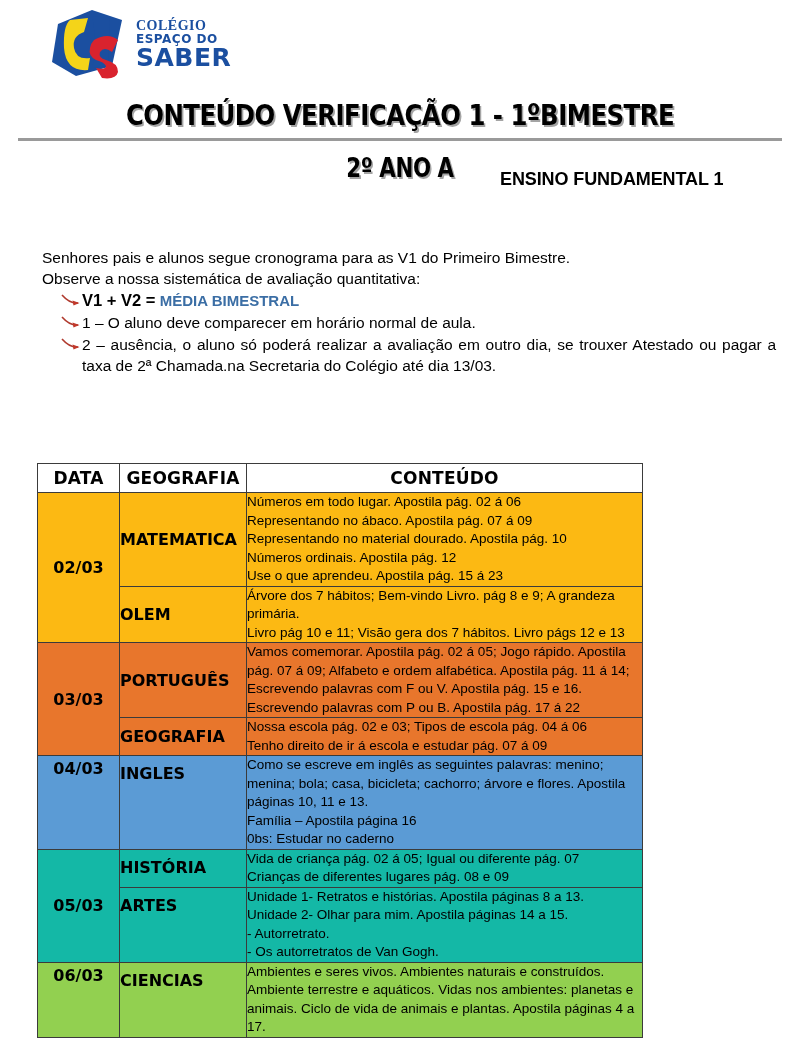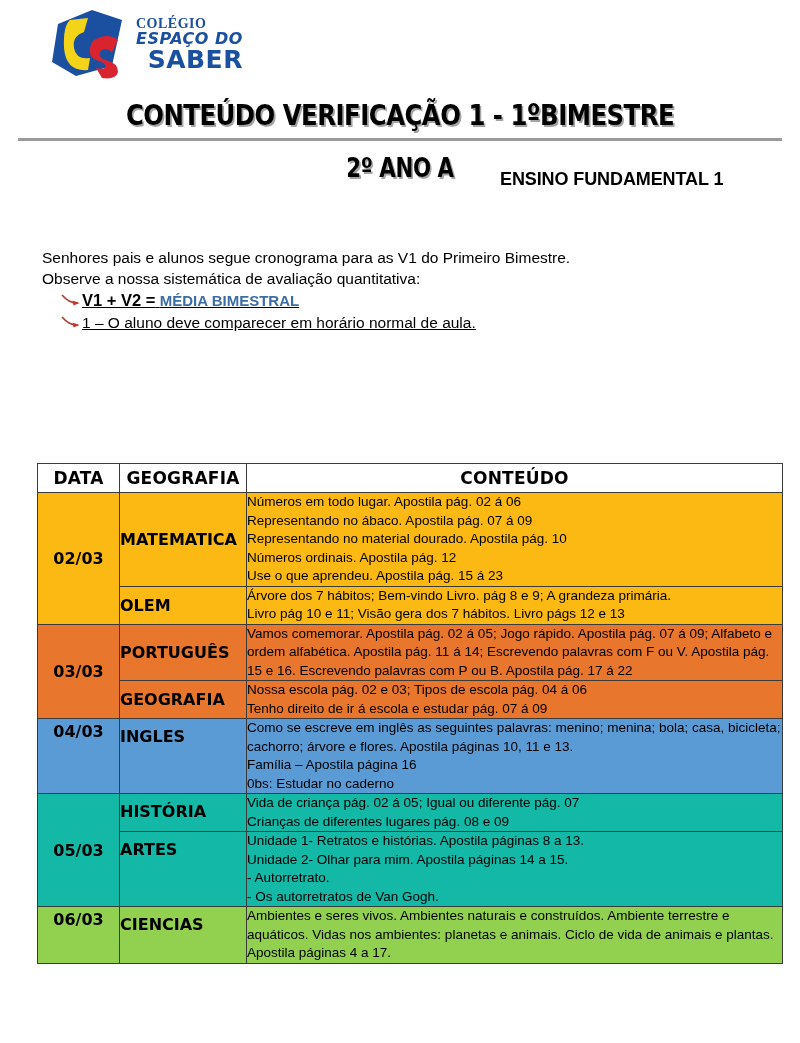--- a/index.html
+++ b/index.html
@@ -29,21 +29,21 @@
   .logo-mark { width: 84px; height: 76px; display: block; }
   .logo-text {
     margin-left: 4px;
     line-height: 1.0;
     color: #1b4fa0;
     font-family: "DejaVu Sans", sans-serif;
     font-weight: bold;
     letter-spacing: 0.5px;
   }
   .logo-l1 { font-size: 14px; font-family: Liberation Serif, serif; }
-  .logo-l2 { font-size: 16px; font-style: italic; }
+  .logo-l2 { font-size: 12px; }
   .logo-l3 { font-size: 25px; text-align: right; }
 
   
   .title-main {
     text-align: center;
     font-family: "DejaVu Sans", sans-serif;
     font-weight: bold;
     font-size: 29px;
     letter-spacing: -0.6px;
     transform: scaleX(0.84);
@@ -107,31 +107,31 @@
     display: flex;
     align-items: flex-start;
     margin-top: 1px;
   }
   .arrow {
     flex: 0 0 auto;
     width: 22px;
     height: 20px;
     margin-top: 1px;
   }
-  .bullet-body { flex: 1 1 auto; text-decoration: underline; }
+  .bullet-body { flex: 1 1 auto; }
   .b-strong { font-weight: bold; font-size: 16.5px; }
   .b-blue { color: #3b6ea5; font-weight: bold; font-size: 15px; }
   .justify-2 { text-align: justify; }
 
   
   table.sched {
     position: absolute;
     left: 37px;
     top: 463px;
-    width: 746px;
+    width: 606px;
     border-collapse: collapse;
     table-layout: fixed;
     font-family: "Liberation Sans", sans-serif;
   }
   table.sched th, table.sched td {
     border: 1px solid #3b3b3b;
     padding: 0;
     vertical-align: middle;
   }
   .col-data { width: 82px; }
@@ -220,20 +220,27 @@
       <span class="b-blue">MÉDIA BIMESTRAL</span>
     </div>
   </div>
   <div class="bullet-item">
     <svg class="arrow" viewBox="0 0 22 20">
       <path d="M2 4 Q10 13 18 12" stroke="#b03a2e" stroke-width="1.6" fill="none"></path>
       <polygon points="19.5,12 12.5,9.5 13.5,14.5" fill="#c0392b"></polygon>
     </svg>
     <div class="bullet-body">1 – O aluno deve comparecer em horário normal de aula.</div>
   </div>
+  <div class="bullet-item">
+    <svg class="arrow" viewBox="0 0 22 20">
+      <path d="M2 4 Q10 13 18 12" stroke="#b03a2e" stroke-width="1.6" fill="none"></path>
+      <polygon points="19.5,12 12.5,9.5 13.5,14.5" fill="#c0392b"></polygon>
+    </svg>
+    <div class="bullet-body justify-2">2 – ausência, o aluno só poderá realizar a avaliação em outro dia, se trouxer Atestado ou pagar a taxa de 2ª Chamada.na Secretaria do Colégio até dia 13/03.</div>
+  </div>
 </div>
 
 <table class="sched">
   <colgroup>
     <col class="col-data">
       <col class="col-disc">
       <col>
   </colgroup>
   <thead>
     <tr>

